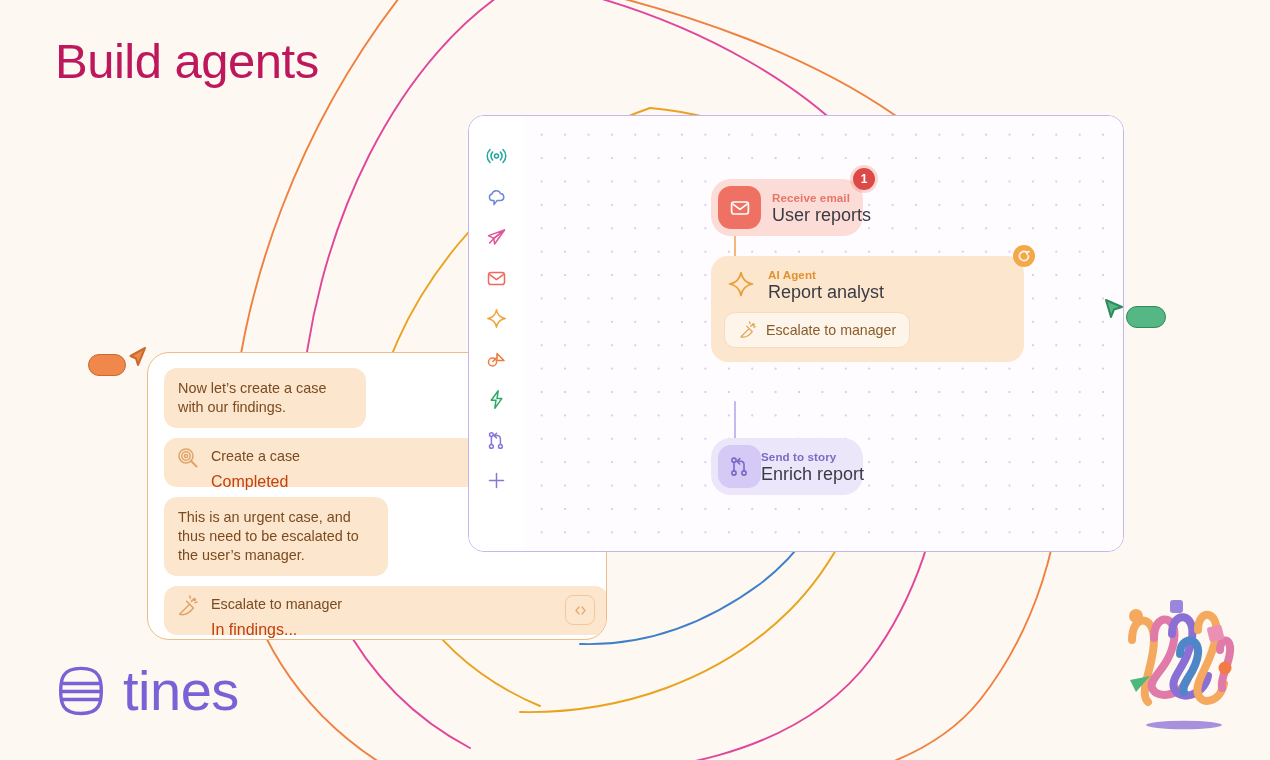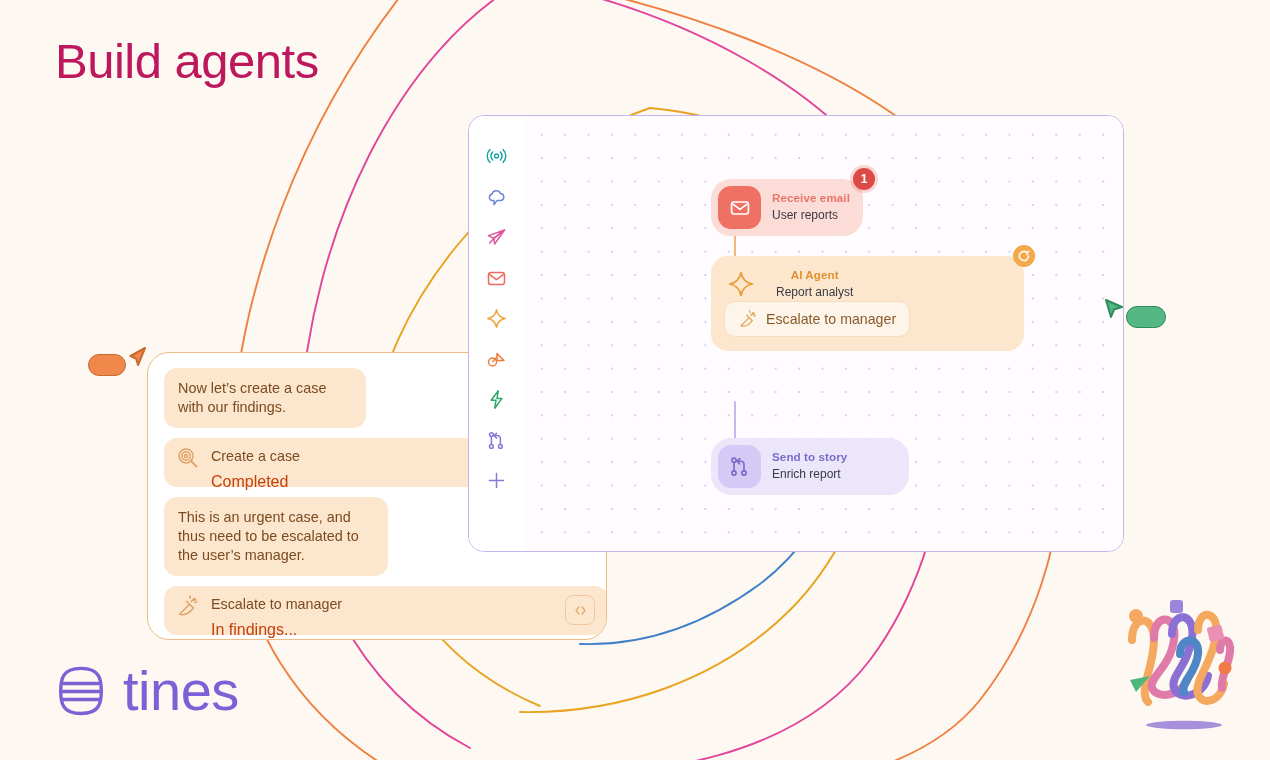--- a/index.html
+++ b/index.html
@@ -106,38 +106,38 @@
     border-radius:20px;
     padding:7px;
     display:flex;align-items:center;gap:11px;
     width:152px;box-sizing:border-box;
   }
   .node-trigger .nchip{
     width:43px;height:43px;flex:0 0 43px;border-radius:13px;
     background:#ef7163;display:flex;align-items:center;justify-content:center;
   }
   .n-kind{font-size:11.6px;line-height:14px;font-weight:700;letter-spacing:0.1px;}
-  .n-name{font-size:12px;line-height:18px;color:#3b3b46;margin-top:1px;white-space:nowrap;}
+  .n-name{font-size:18px;line-height:18px;color:#3b3b46;margin-top:1px;white-space:nowrap;}
   .badge-1{
     position:absolute;right:-12px;top:-11px;
     width:22px;height:22px;border-radius:50%;
     background:#dc4a48;color:#fff;
     font-size:12px;font-weight:700;
     display:flex;align-items:center;justify-content:center;
     box-shadow:0 0 0 3px rgba(236,120,105,.28);
   }
 
   .node-agent{
     left:187px;top:140px;
     width:313px;box-sizing:border-box;
     background:#fce6cd;
     border-radius:17px;
     padding:12px 13px 14px 13px;
   }
-  .agent-head{display:flex;align-items:flex-start;gap:20px;padding-left:2px;text-align:center;}
+  .agent-head{display:flex;align-items:flex-start;gap:12px;margin-bottom:11px;padding-left:2px;}
   .agent-head .ico{width:30px;height:30px;flex:0 0 30px;display:flex;align-items:center;justify-content:center;margin-top:1px;}
   .tool-row{display:flex;gap:9px;margin-bottom:9px;}
   .pill{
     background:#fdf4ea;
     border:1.1px solid #f6ddc0;
     border-radius:11px;
     height:36px;box-sizing:border-box;
     padding:0 13px;
     display:inline-flex;align-items:center;gap:9px;
     font-size:14.2px;color:#8b5a28;
@@ -149,22 +149,22 @@
     width:22px;height:22px;border-radius:50%;
     background:#f3a94a;
     display:flex;align-items:center;justify-content:center;
   }
 
   .node-story{
     left:187px;top:322px;
     background:#ece6fb;
     border-radius:20px;
     padding:7px;
-    display:flex;align-items:center;gap:11px;
-    width:198px;box-sizing:border-box;
+    display:flex;align-items:center;
+    width:152px;box-sizing:border-box;
   }
   .node-story .nchip{
     width:43px;height:43px;flex:0 0 43px;border-radius:13px;
     background:#d5c9f6;display:flex;align-items:center;justify-content:center;
   }
 
   
   .conn{position:absolute;width:2.6px;background:#f3b877;border-radius:2px;}
   .conn.purple{background:#c6b7ef;}
 

